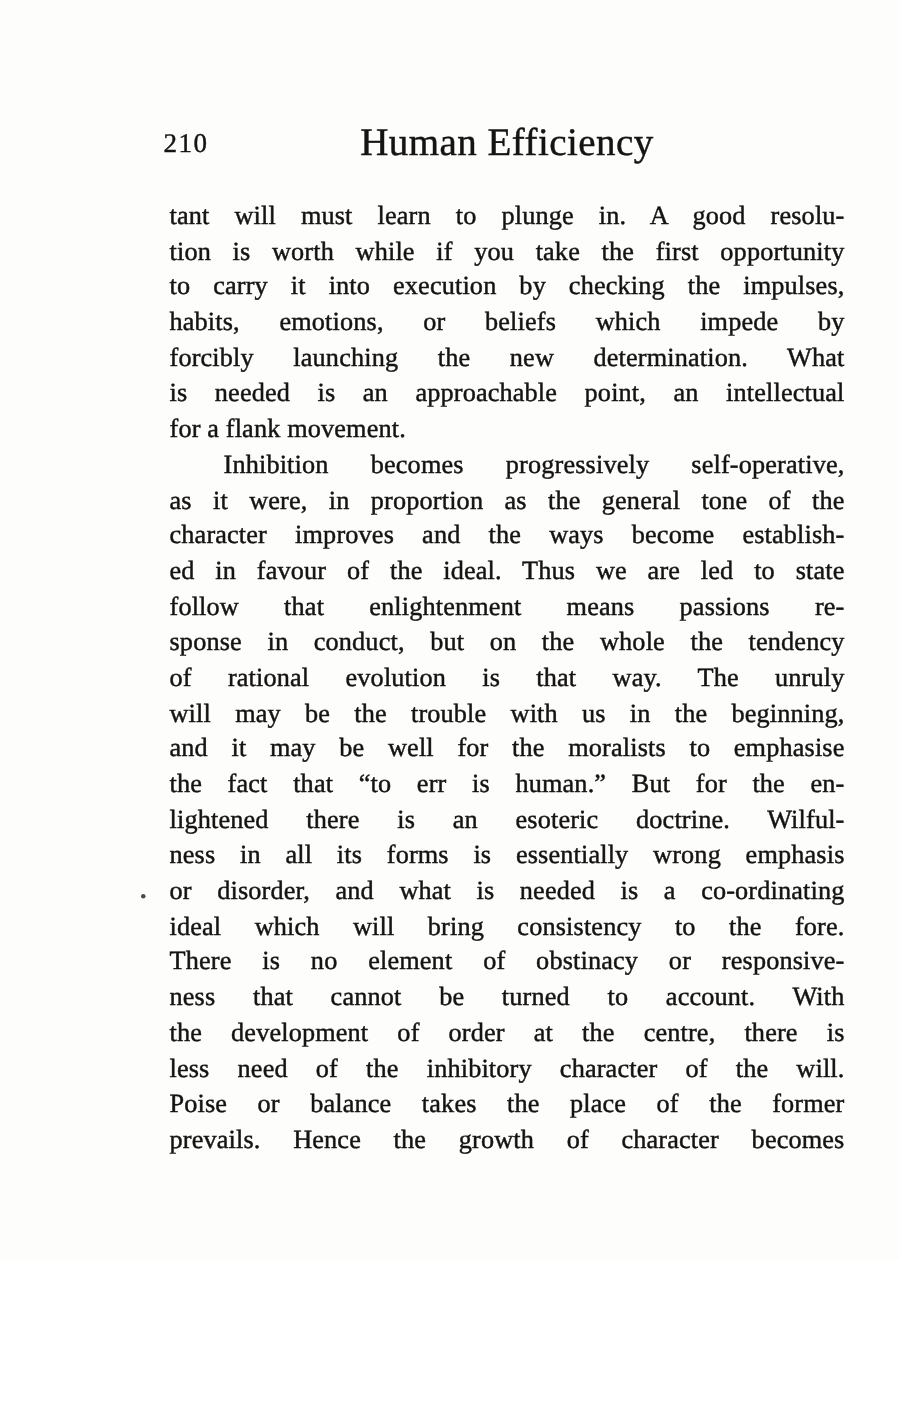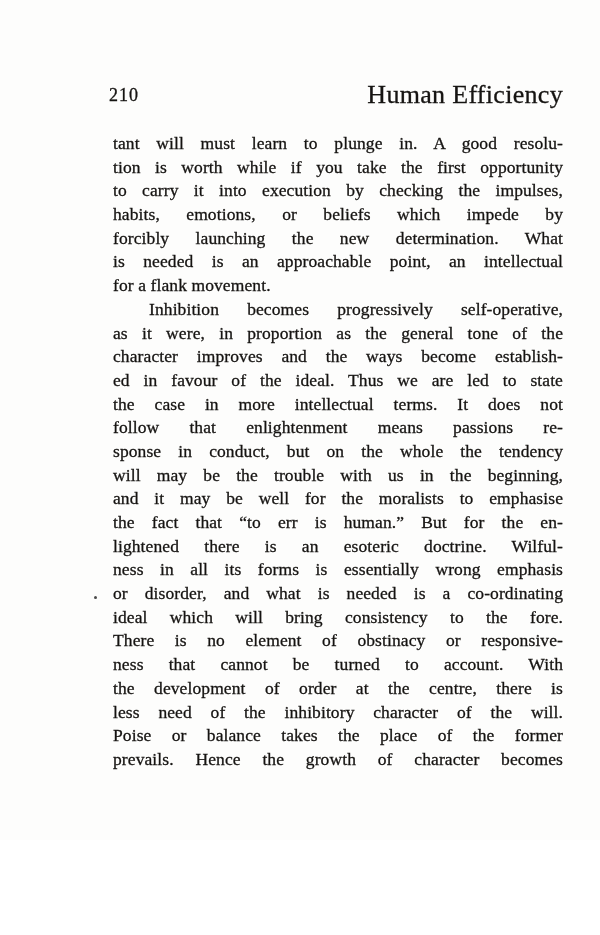--- a/index.html
+++ b/index.html
@@ -28,21 +28,21 @@
   }
   .page-number {
     position: absolute;
     left: -4px;
     top: 5px;
     font-size: 18px;
     letter-spacing: 1px;
   }
   .running-title {
     display: block;
-    text-align: right;
+    text-align: center;
     font-size: 26px;
     letter-spacing: 0.3px;
   }
   .body-text {
     top: 132px;
   }
   .paragraph {
     margin: 0;
   }
   .line {
@@ -112,23 +112,23 @@
         <div class="line">habits, emotions, or beliefs which impede by</div>
         <div class="line">forcibly launching the new determination.  What</div>
         <div class="line">is needed is an approachable point, an intellectual</div>
         <div class="line no-justify">for a flank movement.</div>
       </div>
       <div class="paragraph">
         <div class="line indent">Inhibition becomes progressively self-operative,</div>
         <div class="line">as it were, in proportion as the general tone of the</div>
         <div class="line">character improves and the ways become establish-</div>
         <div class="line">ed in favour of the ideal.  Thus we are led to state</div>
-        <div class="line">the case in more intellectual terms.  It does not</div>
         <div class="line">follow that enlightenment means passions re-</div>
         <div class="line">sponse in conduct, but on the whole the tendency</div>
+        <div class="line">of rational evolution is that way.  The unruly</div>
         <div class="line">will may be the trouble with us in the beginning,</div>
         <div class="line">and it may be well for the moralists to emphasise</div>
         <div class="line">the fact that “to err is human.”  But for the en-</div>
         <div class="line">lightened there is an esoteric doctrine.  Wilful-</div>
         <div class="line">ness in all its forms is essentially wrong emphasis</div>
         <div class="line">or disorder, and what is needed is a co-ordinating</div>
         <div class="line">ideal which will bring consistency to the fore.</div>
         <div class="line">There is no element of obstinacy or responsive-</div>
         <div class="line">ness that cannot be turned to account.  With</div>
         <div class="line">the development of order at the centre, there is</div>

